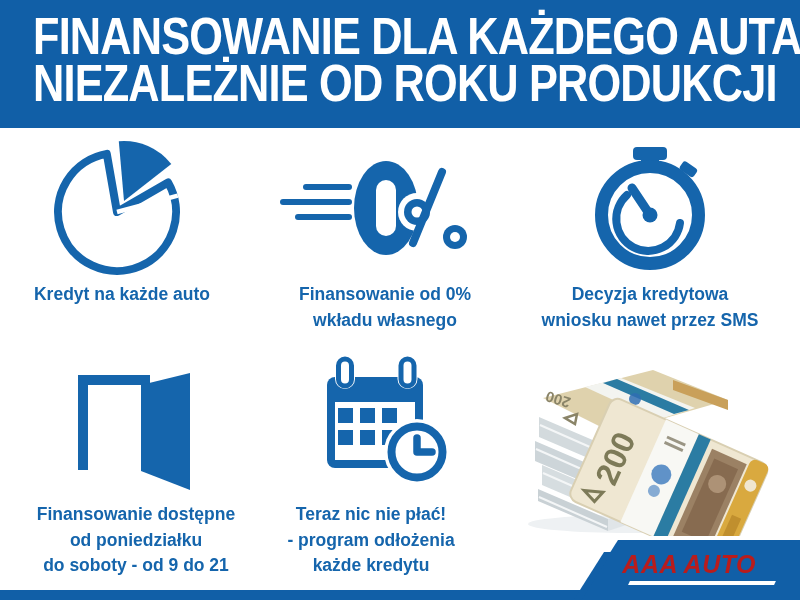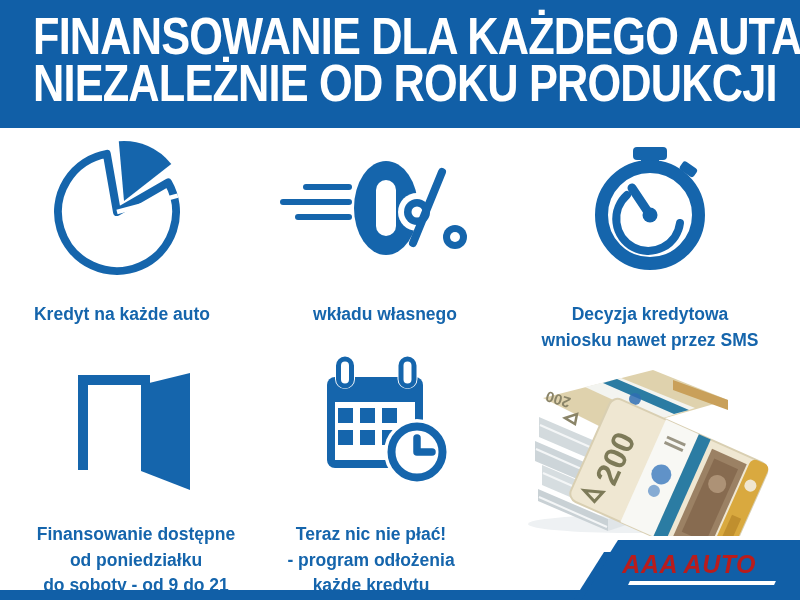--- a/index.html
+++ b/index.html
@@ -20,21 +20,21 @@
   }
   .header .hline {
     font-size:51px; font-weight:800; letter-spacing:-1px;
     line-height:47px; white-space:nowrap;
     transform:scaleX(0.85); transform-origin:left center;
   }
 
   
   .caption {
     position:absolute; color:#1565ac; text-align:center;
-    font-size:17.5px; font-weight:600; line-height:25.5px;margin-top:20px;
+    font-size:17.5px; font-weight:600; line-height:25.5px;
   }
   .caption span { display:block; }
   .cap-r1 { top:282px; }
   .cap-r2 { top:502px; }
   #cap1 { left:2px;   width:240px; }
   #cap2 { left:265px; width:240px; }
   #cap3 { left:522px; width:256px; }
   #cap4 { left:16px;  width:240px; }
   #cap5 { left:251px; width:240px; }
 
@@ -79,20 +79,21 @@
     <ellipse cx="110" cy="58" rx="32" ry="47" fill="#1565ac"></ellipse>
     <rect x="100" y="30" width="20" height="56" rx="10" fill="#ffffff"></rect>
     <circle cx="141" cy="62" r="19" fill="#ffffff"></circle>
     <circle cx="141" cy="62" r="13" fill="#1565ac"></circle>
     <circle cx="141" cy="62" r="5.5" fill="#ffffff"></circle>
     <line x1="166" y1="22" x2="137" y2="93" stroke="#1565ac" stroke-width="8" stroke-linecap="round"></line>
     <circle cx="179" cy="87" r="12" fill="#1565ac"></circle>
     <circle cx="179" cy="87" r="5" fill="#ffffff"></circle>
   </svg>
   <div id="cap2" class="caption cap-r1">
+    <span>Finansowanie od 0%</span>
     <span>wkładu własnego</span>
   </div>
 
   <svg class="icon-abs" style="left:585px;top:140px;" width="130" height="140" viewBox="0 0 130 140">
     <rect x="48" y="7" width="34" height="13" rx="4" fill="#1565ac"></rect>
     <rect x="56" y="14" width="18" height="18" fill="#1565ac"></rect>
     <rect x="95" y="24" width="17" height="10" rx="3" fill="#1565ac" transform="rotate(35 103 29)"></rect>
     <circle cx="65" cy="75" r="48.5" fill="none" stroke="#1565ac" stroke-width="13"></circle>
     <path d="M42,55 A32,32 0 1 0 95,83" fill="none" stroke="#1565ac" stroke-width="8" stroke-linecap="round"></path>
     <line x1="65" y1="75" x2="47" y2="48" stroke="#1565ac" stroke-width="9" stroke-linecap="round"></line>

